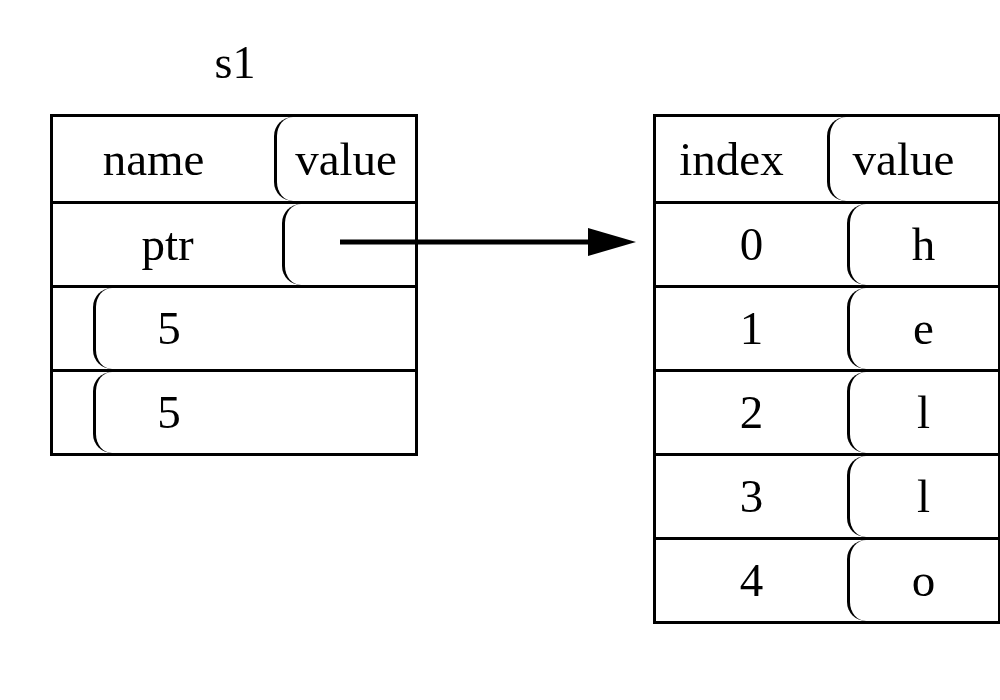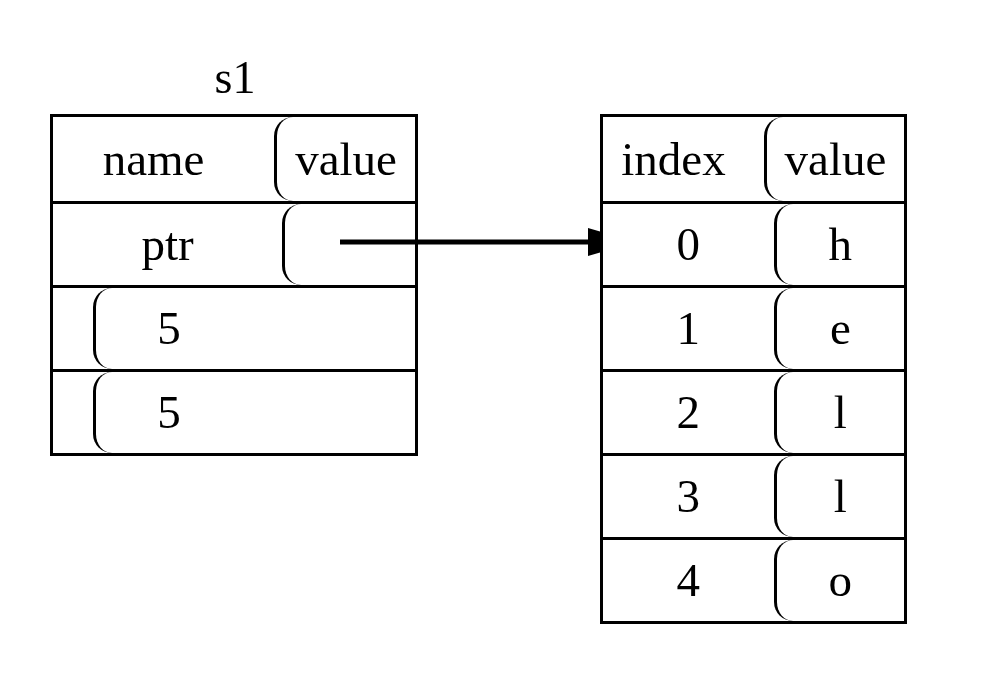--- a/index.html
+++ b/index.html
@@ -93,21 +93,21 @@
     width: 320px;
     height: 56px;
     overflow: visible;
   }
 </style>
 </head>
 <body>
 
 <div id="canvas">
 
-  <div class="struct-title" style="left: 175px; top: 55px; width: 120px;">s1</div>
+  <div class="struct-title" style="left: 175px; top: 40px; width: 120px;">s1</div>
 
   <div class="gv-table" id="struct-table" style="left: 50px; top: 114px; width: 368px;">
 
     <div class="gv-row">
       <div class="gv-cell col-left">
         <span class="overflow-text">name</span>
       </div>
       <div class="gv-cell col-right">
         <span class="overflow-text">value</span>
       </div>
@@ -133,21 +133,21 @@
         <span class="overflow-text">5</span>
       </div>
     </div>
   </div>
 
   <svg id="pointer-arrow" viewBox="0 0 320 56">
     <line x1="10" y1="27" x2="262" y2="27" stroke="#000000" stroke-width="5"></line>
     <polygon points="258,13 306,27 258,41" fill="#000000"></polygon>
   </svg>
 
-  <div class="gv-table" id="buffer-table" style="left: 600px; top: 114px; width: 307px;">
+  <div class="gv-table" id="buffer-table" style="left: 653px; top: 114px; width: 348px;">
 
     <div class="gv-row">
       <div class="gv-cell col-left">
         <span class="overflow-text">index</span>
       </div>
       <div class="gv-cell col-right">
         <span class="overflow-text">value</span>
       </div>
     </div>
 

